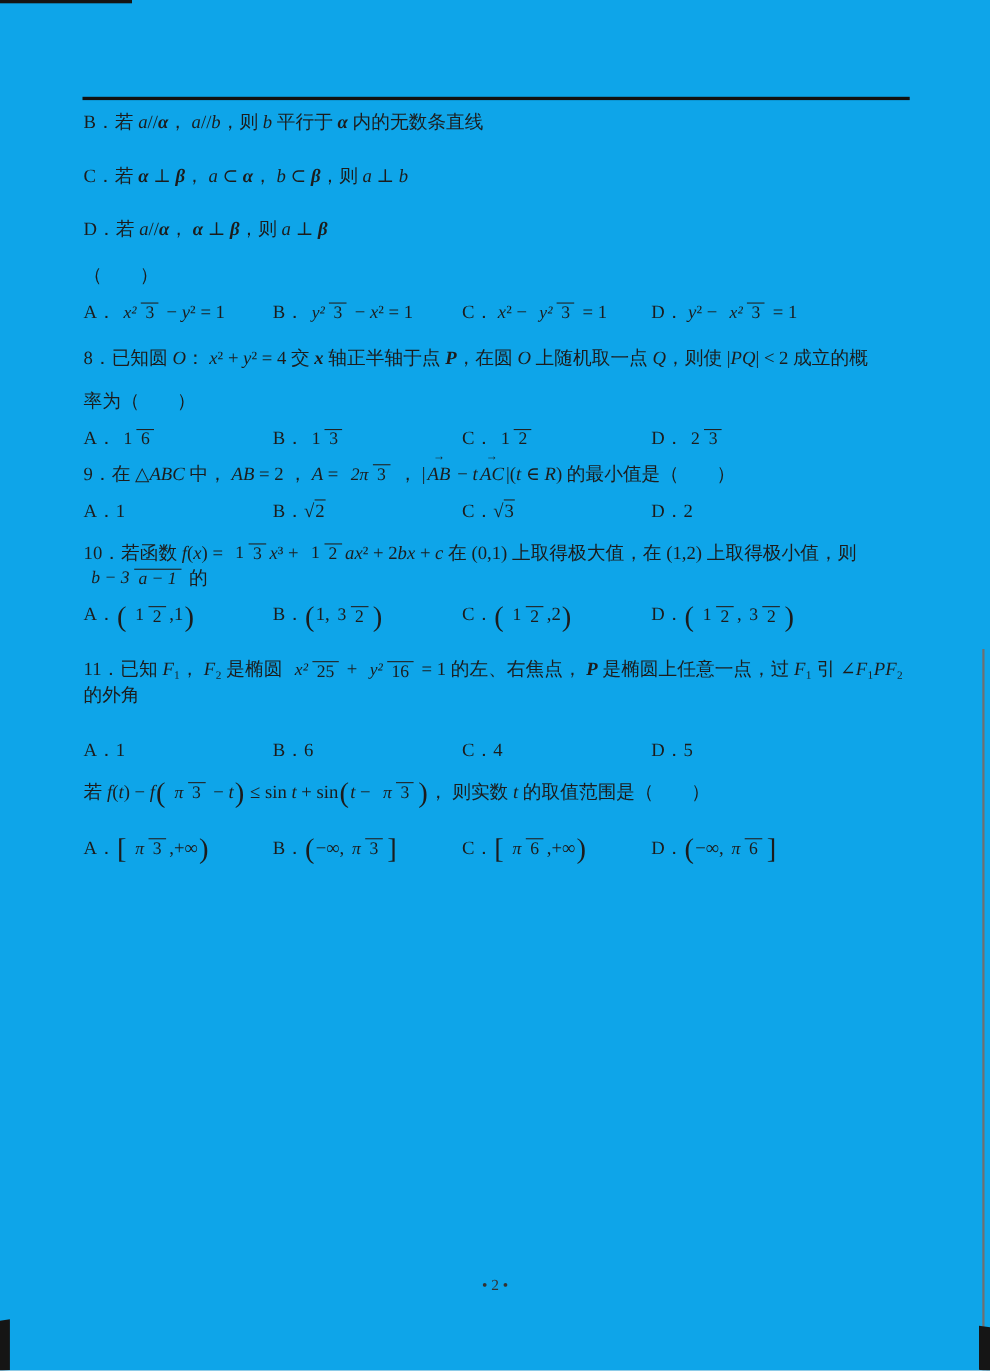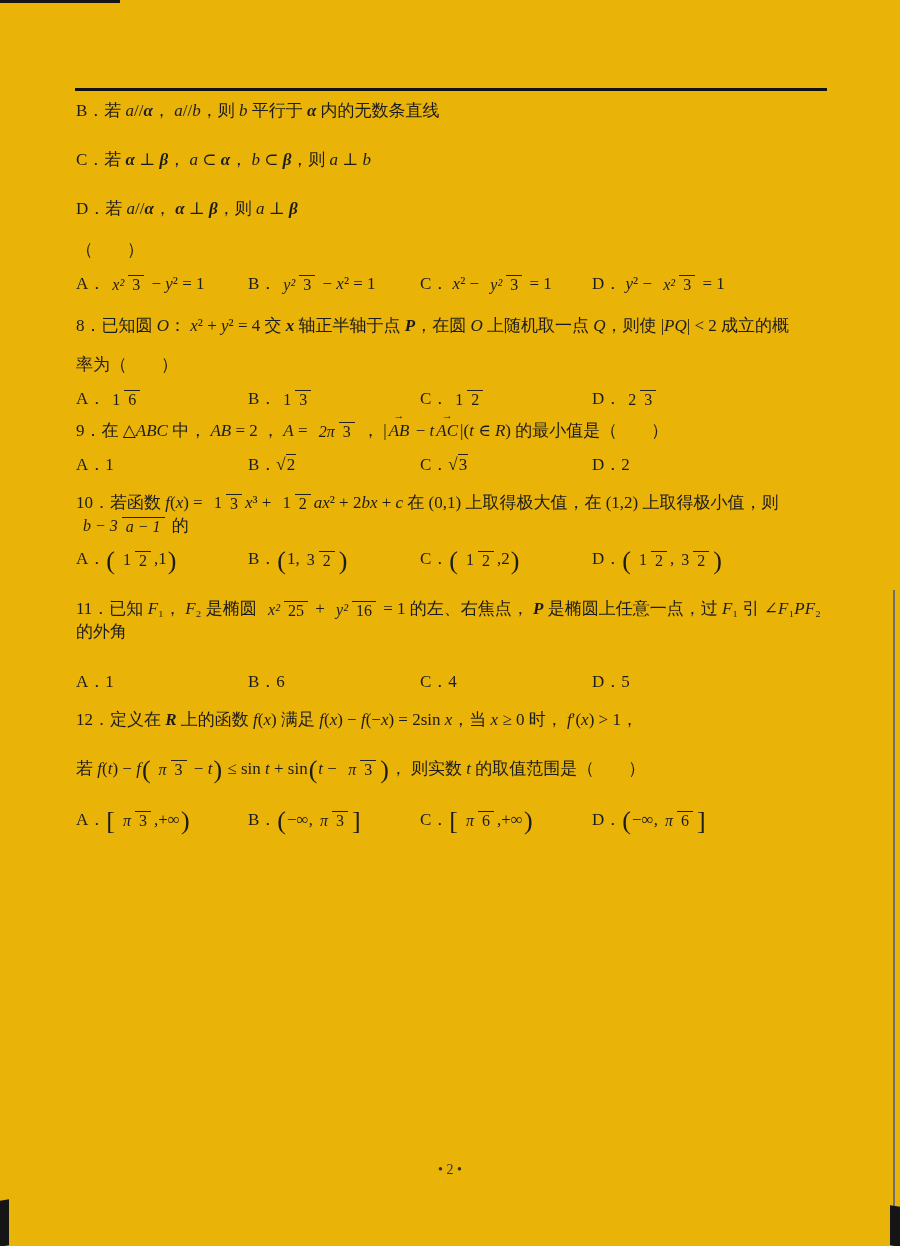--- a/index.html
+++ b/index.html
@@ -1,20 +1,20 @@
 <!DOCTYPE html>
 <html><head>
 <meta charset="utf-8">
 <style>
   html,body{margin:0;padding:0;background:#e8e8e8;}
   .page{
     position:relative;
     width:900px;height:1246px;
     margin:0 auto;
-    background:#eab308;
+    background:#0ea5e9;
     color:#1c1c1c;
     font-family:"Liberation Serif","DejaVu Serif",serif;
     font-size:17px;
     overflow:hidden;
   }
   .top-rule{position:absolute;top:88px;left:75px;width:752px;border-top:3px solid #111;}
   .content{position:absolute;top:100px;left:76px;width:756px;}
   .line{display:block;line-height:1.35;margin-bottom:20px;white-space:normal;}
   .mi{font-style:italic;}
   .mbi{font-style:italic;font-weight:bold;}
@@ -150,21 +150,20 @@
           <span class="num mi">y²</span>
           <span class="den">16</span>
         </span> = 1 的左、右焦点， <span class="mbi">P</span> 是椭圆上任意一点，过 <span class="mi">F</span>₁ 引 ∠<span class="mi">F</span>₁<span class="mi">PF</span>₂ 的外角</div>
     <div class="opt-row mb-md">
       <span class="opt">A．1</span>
       <span class="opt">B．6</span>
       <span class="opt">C．4</span>
       <span class="opt">D．5</span>
     </div>
 
-    <div class="line mb-lg">12．定义在 <span class="mbi">R</span> 上的函数 <span class="mi">f</span>(<span class="mi">x</span>) 满足 <span class="mi">f</span>(<span class="mi">x</span>) − <span class="mi">f</span>(−<span class="mi">x</span>) = 2sin <span class="mi">x</span>，当 <span class="mi">x</span> ≥ 0 时，  <span class="mi">f</span>′(<span class="mi">x</span>) &gt; 1，</div>
     <div class="line mb-lg">若 <span class="mi">f</span>(<span class="mi">t</span>) − <span class="mi">f</span><span class="paren">(</span><span class="frac">
           <span class="num mi">π</span>
           <span class="den">3</span>
         </span> − <span class="mi">t</span><span class="paren">)</span> ≤ sin <span class="mi">t</span> + sin<span class="paren">(</span><span class="mi">t</span> − <span class="frac">
           <span class="num mi">π</span>
           <span class="den">3</span>
         </span><span class="paren">)</span>，  则实数 <span class="mi">t</span> 的取值范围是（　　）</div>
     <div class="opt-row">
       <span class="opt">A．<span class="paren">[</span><span class="frac">
             <span class="num mi">π</span>

